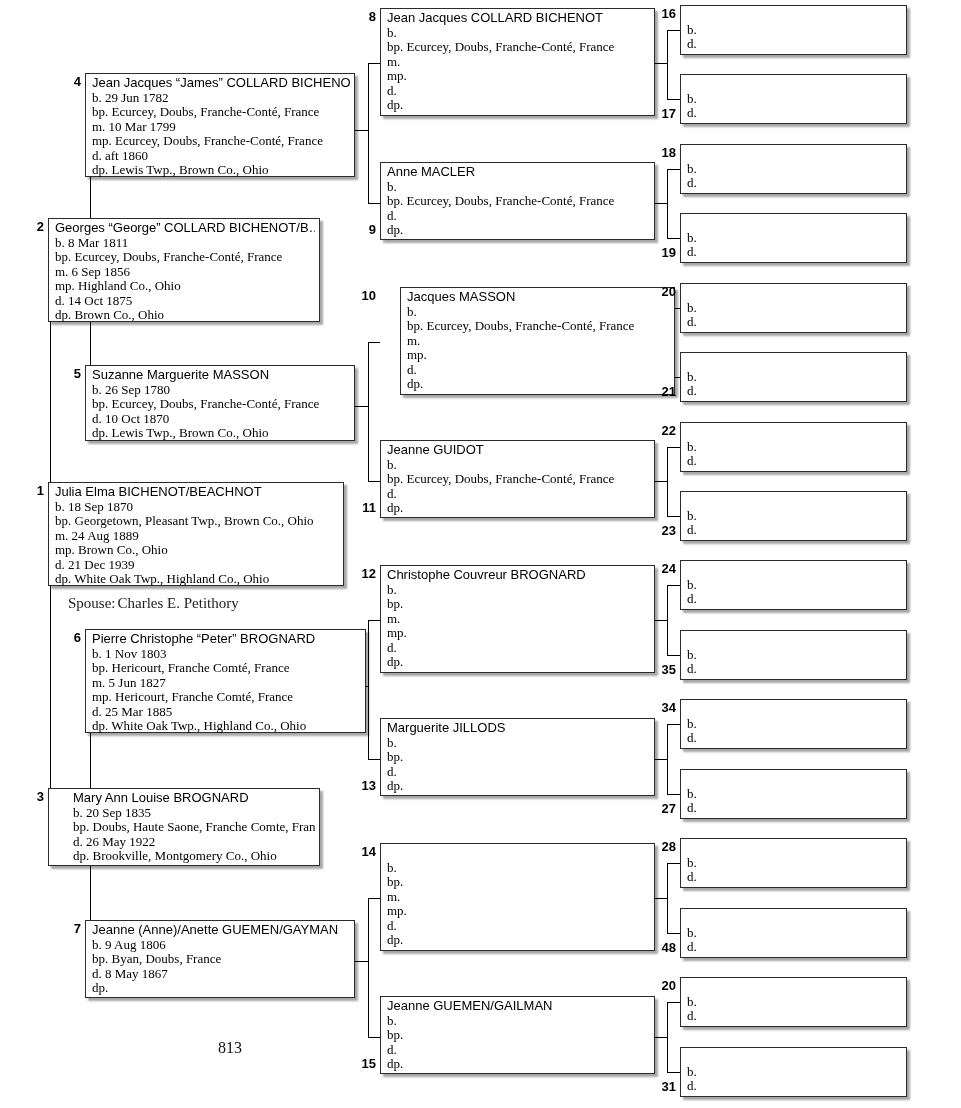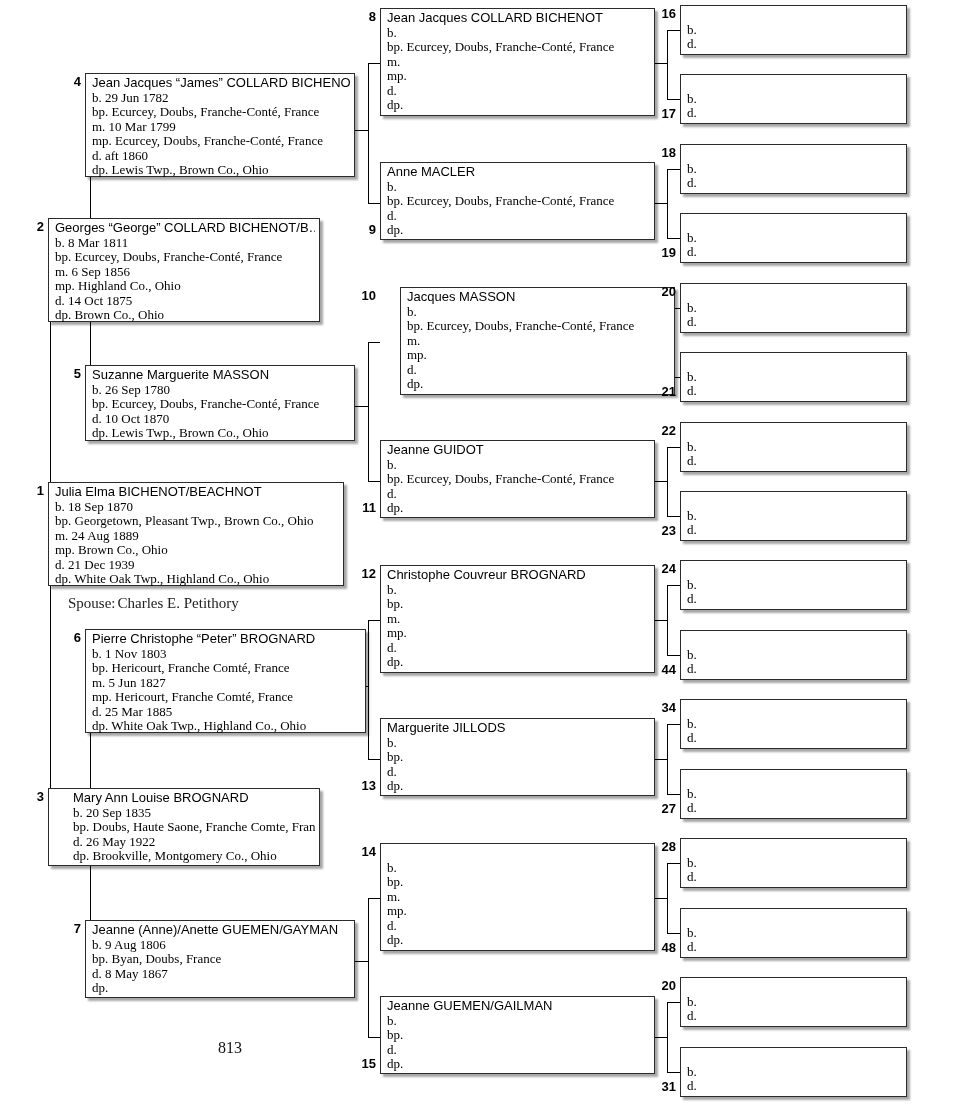--- a/index.html
+++ b/index.html
@@ -286,21 +286,21 @@
         <div class="pname"></div>
         <div class="pline">b.</div>
         <div class="pline">d.</div>
       </div>
       <div class="pnum" style="left: 650px; top: 562px;">24</div>
       <div class="pbox" style="left: 680px; top: 630px; width: 227px; height: 50px;">
         <div class="pname"></div>
         <div class="pline">b.</div>
         <div class="pline">d.</div>
       </div>
-      <div class="pnum" style="left: 650px; top: 663px;">44</div>
+      <div class="pnum" style="left: 650px; top: 663px;">35</div>
       <div class="pbox" style="left: 680px; top: 699px; width: 227px; height: 50px;">
         <div class="pname"></div>
         <div class="pline">b.</div>
         <div class="pline">d.</div>
       </div>
       <div class="pnum" style="left: 650px; top: 701px;">34</div>
       <div class="pbox" style="left: 680px; top: 769px; width: 227px; height: 50px;">
         <div class="pname"></div>
         <div class="pline">b.</div>
         <div class="pline">d.</div>

